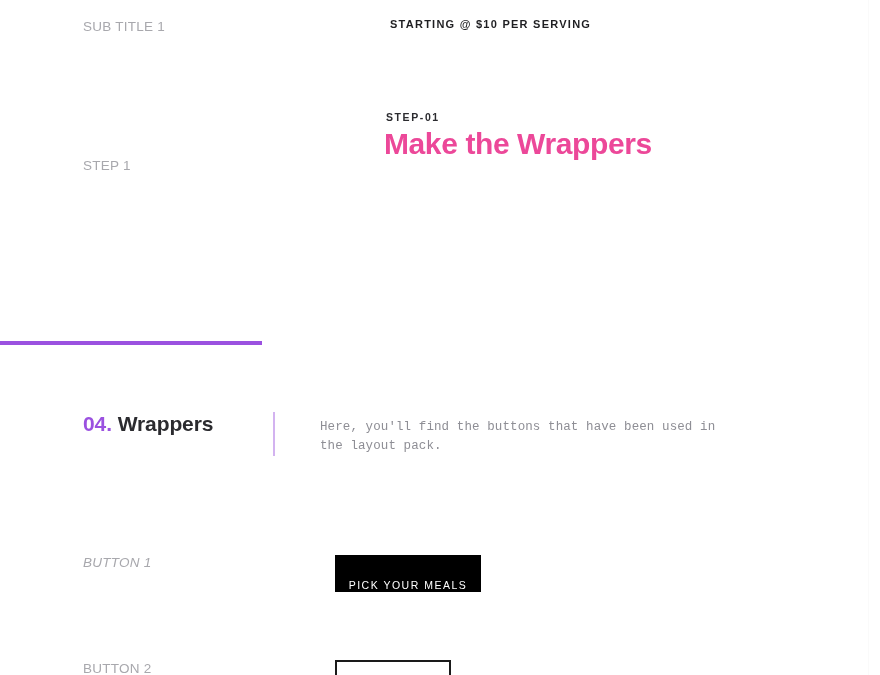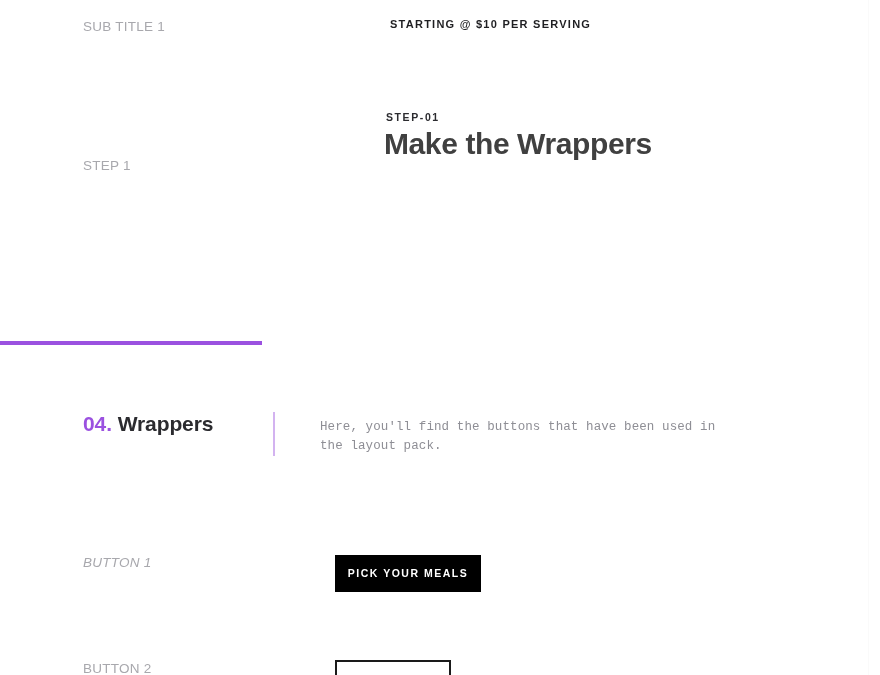--- a/index.html
+++ b/index.html
@@ -69,21 +69,21 @@
     font-size: 10.5px;
     font-weight: 700;
     letter-spacing: 1.6px;
     white-space: nowrap;
   }
 
   .step-title {
     position: absolute;
     left: 384px;
     top: 127px;
-    color: #404040;
+    color: #ec4899;
     font-size: 30px;
     font-weight: 700;
     letter-spacing: -0.4px;
     white-space: nowrap;
   }
 
   
   .section-divider {
     position: absolute;
     left: 0;
@@ -136,25 +136,25 @@
     position: absolute;
     left: 335px;
     top: 555px;
     width: 146px;
     height: 37px;
     background: #000000;
     border: none;
     color: #ffffff;
     font-family: "Liberation Sans", sans-serif;
     font-size: 10.5px;
-    font-weight: 700;
+    font-weight: 400;
     letter-spacing: 1.5px;
     text-align: center;
     line-height: 37px;
-    padding: 0;
+    padding: 12px;
     cursor: pointer;
     box-sizing: border-box;
   }
 
   .btn-outline {
     position: absolute;
     left: 335px;
     top: 660px;
     width: 116px;
     height: 37px;

